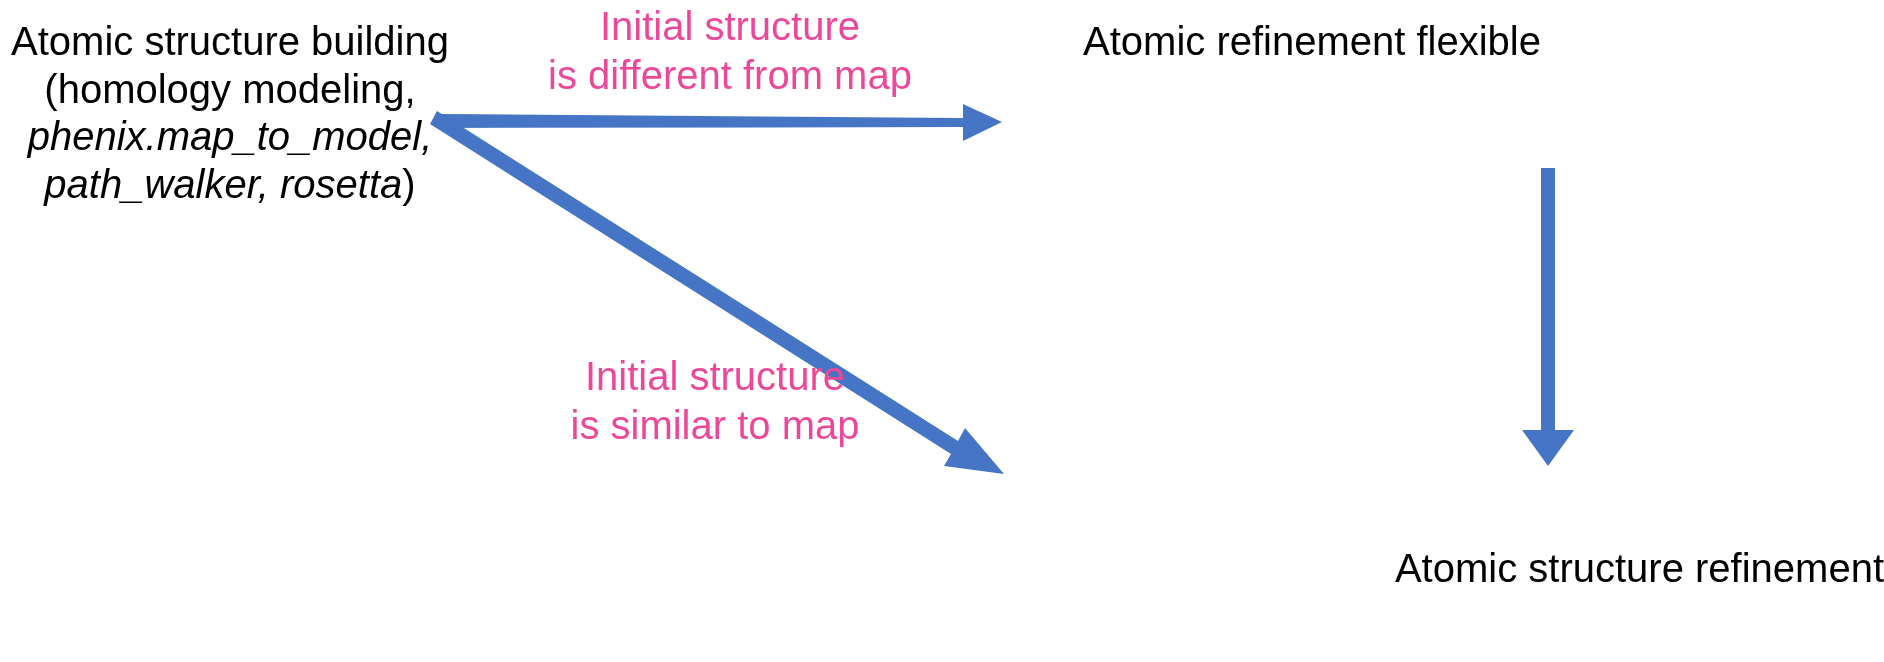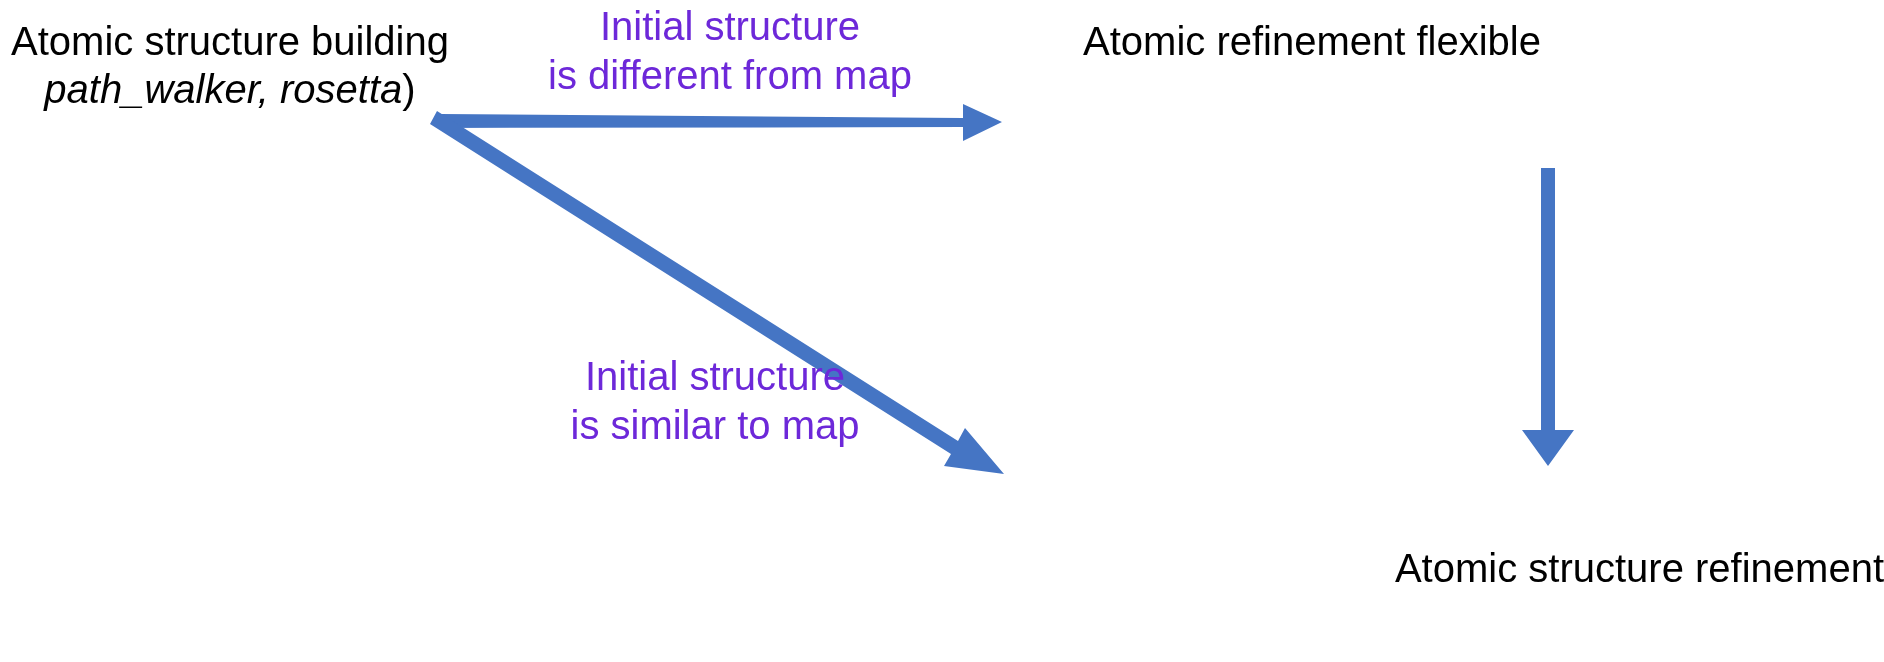--- a/index.html
+++ b/index.html
@@ -24,21 +24,21 @@
     color: #000000;
     white-space: nowrap;
   }
   .node .ln { display: block; }
   .em { font-style: italic; }
   .edge-label {
     position: absolute;
     text-align: center;
     line-height: 1.22;
     font-size: 40px;
-    color: #6d28d9;
+    color: #ec4899;
     white-space: nowrap;
   }
   .edge-label .ln { display: block; }
 
   
   #node-build      { left: 0px;    top: 18px;  width: 460px; }
   #node-flexfit    { left: 1072px; top: 18px;  width: 480px; }
   #node-refine     { left: 1046px; top: 545px; width: 838px; text-align: right; }
 
   
@@ -70,20 +70,22 @@
       <path d="M 437 111 L 958 441 L 965 428 L 1004 474 L 944 466 L 951 454 L 430 124 Z" fill="#4575c4"></path>
     </g>
 
     <g>
       <path d="M 1541 168 L 1555 168 L 1555 430 L 1574 430 L 1548 466 L 1522 430 L 1541 430 Z" fill="#4575c4"></path>
     </g>
   </svg>
 
   <div class="node" id="node-build">
     <span class="ln">Atomic structure building</span>
+    <span class="ln">(homology modeling,</span>
+    <span class="ln em">phenix.map_to_model,</span>
     <span class="ln"><span class="em">path_walker, rosetta</span><span>)</span></span>
   </div>
 
   <div class="edge-label" id="label-different">
     <span class="ln">Initial structure</span>
     <span class="ln">is different from map</span>
   </div>
 
   <div class="edge-label" id="label-similar">
     <span class="ln">Initial structure</span>

